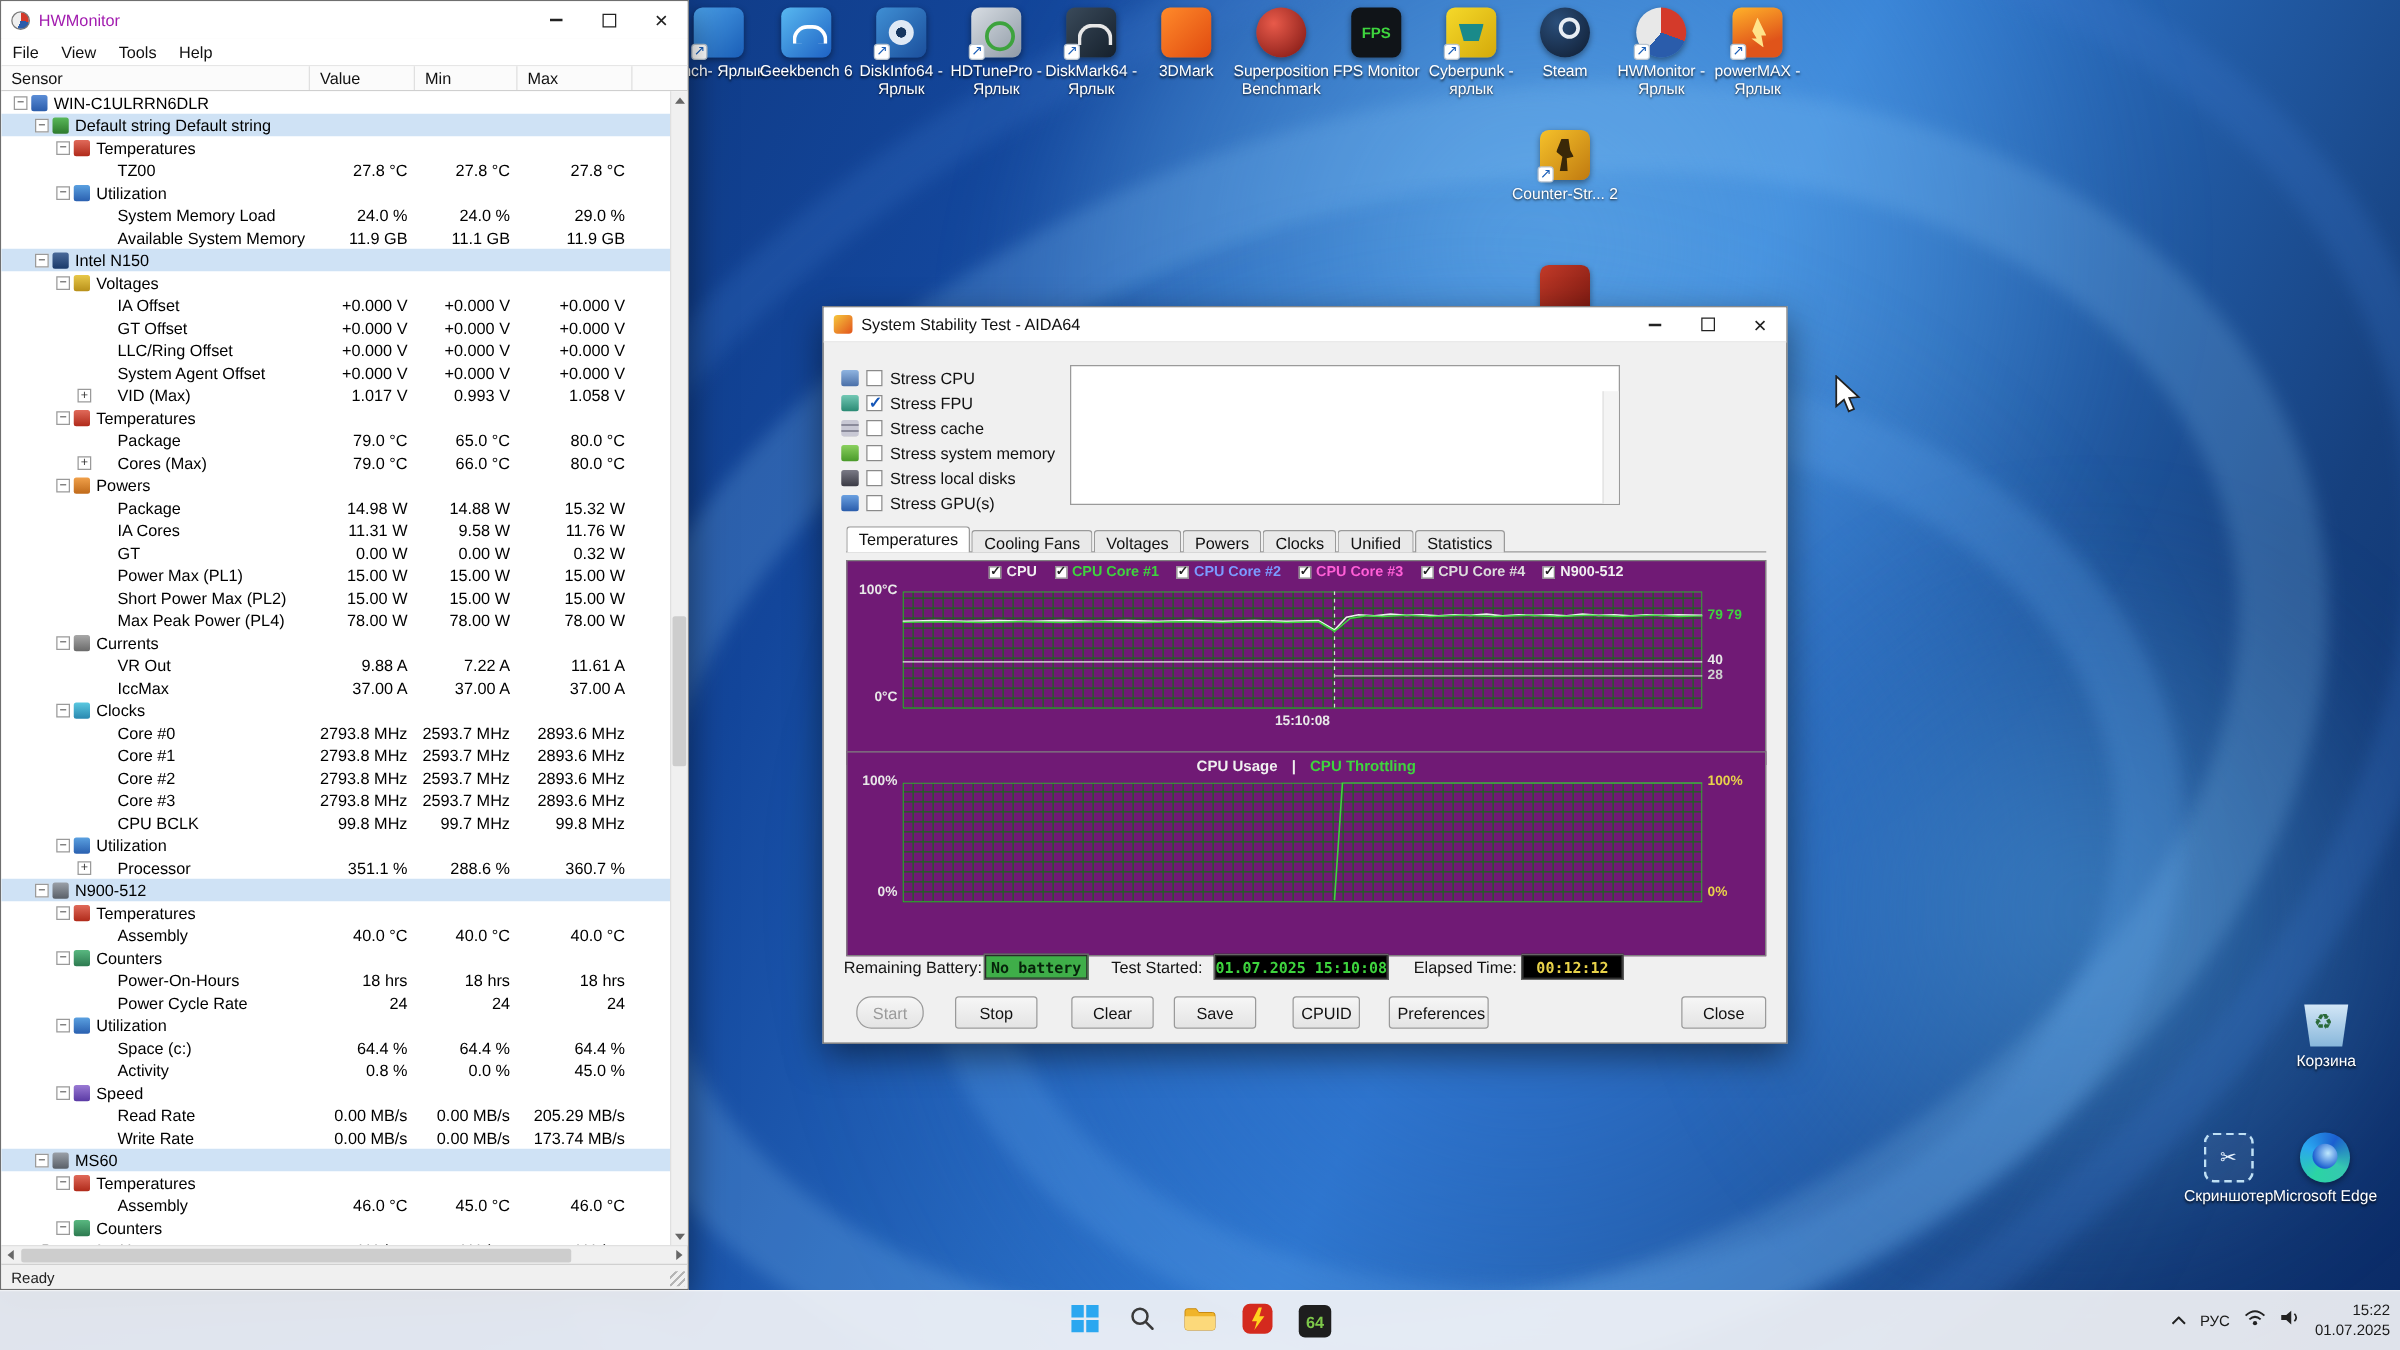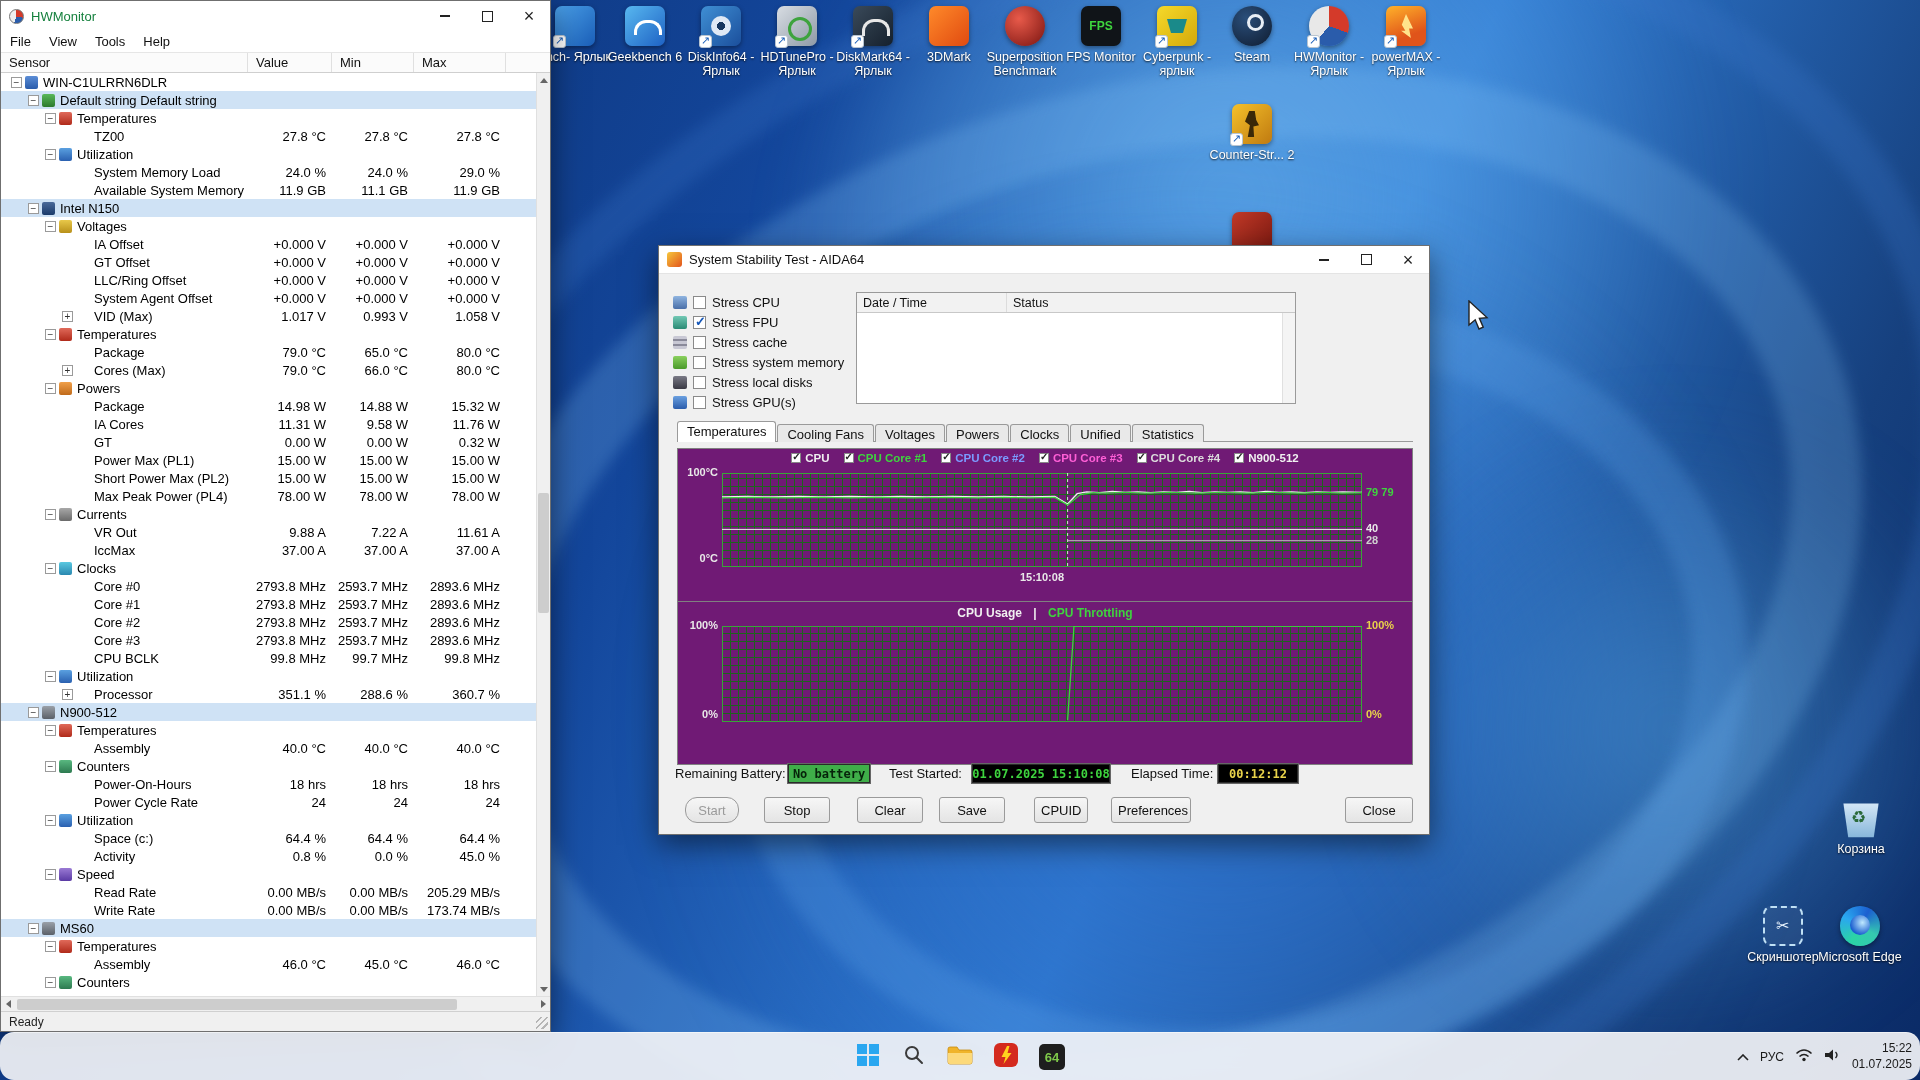--- a/index.html
+++ b/index.html
@@ -23,21 +23,21 @@
   .wb{width:42px;height:100%;display:flex;align-items:center;justify-content:center;color:#222;}
   .wb-min::before{content:"";width:10px;height:2px;background:#222;}
   .wb-max::before{content:"";width:9px;height:9px;border:1.3px solid #222;}
   .wb-close::before{content:"×";font-size:18px;line-height:1;color:#222;}
 
   
   .hw-window{left:0;top:0;width:551px;height:1032px;display:flex;flex-direction:column;z-index:5;}
   .hw-titlebar{height:30px;flex:none;padding-left:8px;}
   .hw-appicon{width:15px;height:15px;border-radius:50%;border:1px solid #777;margin-right:7px;
     background:conic-gradient(#d43a2a 0 100deg,#2a5cab 100deg 200deg,#efefef 200deg 360deg);}
-  .hw-title{font-size:13px;color:#15803d;}
+  .hw-title{font-size:13px;color:#a21caf;}
   .hw-menubar{height:22px;flex:none;background:#fff;display:flex;align-items:center;border-bottom:1px solid #e6e6e6;font-size:13px;}
   .menu-item{padding:0 9px;color:#111;}
   .hw-colheader{height:20px;flex:none;display:grid;grid-template-columns:247px 84px 82px 92px 1fr;
     background:#fbfbfb;border-bottom:1px solid #cfcfcf;font-size:13px;color:#111;align-items:center;}
   .hw-colcell{border-right:1px solid #e0e0e0;padding-left:8px;height:100%;display:flex;align-items:center;}
   .hw-body{flex:1;display:flex;min-height:0;background:#fff;}
   .hw-rowlist{flex:1;overflow:hidden;}
   .hw-row{display:grid;grid-template-columns:247px 84px 82px 92px 1fr;height:18px;align-items:center;font-size:13px;color:#000;}
   .hw-row.hw-device{background:#cfe2f5;}
   .hw-name{display:flex;align-items:center;white-space:nowrap;overflow:hidden;}
@@ -160,21 +160,21 @@
   .g-cs2::after{content:"";position:absolute;left:13px;top:7px;width:14px;height:26px;background:#3a2808;clip-path:polygon(30% 0,70% 0,80% 35%,100% 55%,60% 60%,65% 100%,20% 100%,35% 55%,0 40%);}
   .g-dota{background:linear-gradient(135deg,#c23a28,#7a1810);}
   .g-recycle-bin{background:linear-gradient(180deg,#dfeefb,#86b6da);clip-path:polygon(6% 14%,94% 14%,82% 98%,18% 98%);box-shadow:none;}
   .g-recycle-bin::after{content:"♻";position:absolute;left:10px;top:9px;font-size:17px;color:#2a6a3a;}
   .g-screenshot{background:rgba(255,255,255,.06);border:2.5px dashed #bfe0f5;border-radius:8px;box-shadow:none;}
   .g-screenshot::after{content:"✂";position:absolute;left:11px;top:8px;font-size:16px;color:#eaf5ff;}
   .g-edge{background:conic-gradient(from 210deg,#2bd4a4,#2aa7f0,#1b5fd0,#35c8b0,#2bd4a4);border-radius:50%;}
   .g-edge::after{content:"";position:absolute;left:10px;top:9px;width:20px;height:20px;border-radius:50%;background:radial-gradient(circle at 62% 38%,#bfe9ff,#1b5fd0 70%);}
 
   
-  .taskbar{position:absolute;left:0;right:0;bottom:0;height:48px;background:rgba(242,243,246,.92);border-top:1px solid rgba(255,255,255,.5);z-index:10;border-radius:14px;}
+  .taskbar{position:absolute;left:0;right:0;bottom:0;height:48px;background:rgba(242,243,246,.92);border-top:1px solid rgba(255,255,255,.5);z-index:10;}
   .tb-center{position:absolute;left:50%;top:4px;transform:translateX(-50%);display:flex;gap:6px;}
   .tbi{width:40px;height:40px;border-radius:6px;display:flex;align-items:center;justify-content:center;}
   .tb64{width:26px;height:26px;background:#1e1e1e;border-radius:5px;color:#7ec84a;font-size:13px;font-weight:bold;display:flex;align-items:center;justify-content:center;}
   .tb-tray{position:absolute;right:8px;top:0;height:100%;display:flex;align-items:center;gap:11px;}
   .tray-lang{font-size:12px;color:#1a1a1a;}
   .tray-clock{font-size:12px;color:#1a1a1a;text-align:right;line-height:1.3;}
 
   .cursor{position:absolute;left:1466px;top:300px;z-index:20;filter:drop-sh;}
 </style>
 </head>
@@ -979,24 +979,20 @@
           <span class="s-label">Stress local disks</span>
         </div>
         <div class="stress-row">
           <span class="s-ic s-gpu"></span>
           <span class="cb"></span>
           <span class="s-label">Stress GPU(s)</span>
         </div>
       </div>
 
     <div class="log-table">
-      <div class="log-head">
-        <span class="log-col1">Date / Time</span>
-        <span class="log-col2">Status</span>
-      </div>
       <div class="log-scroll"></div>
     </div>
 
     <div class="tab-strip" id="aida-tabs">
         <span class="tab active">Temperatures</span>
         <span class="tab">Cooling Fans</span>
         <span class="tab">Voltages</span>
         <span class="tab">Powers</span>
         <span class="tab">Clocks</span>
         <span class="tab">Unified</span>

